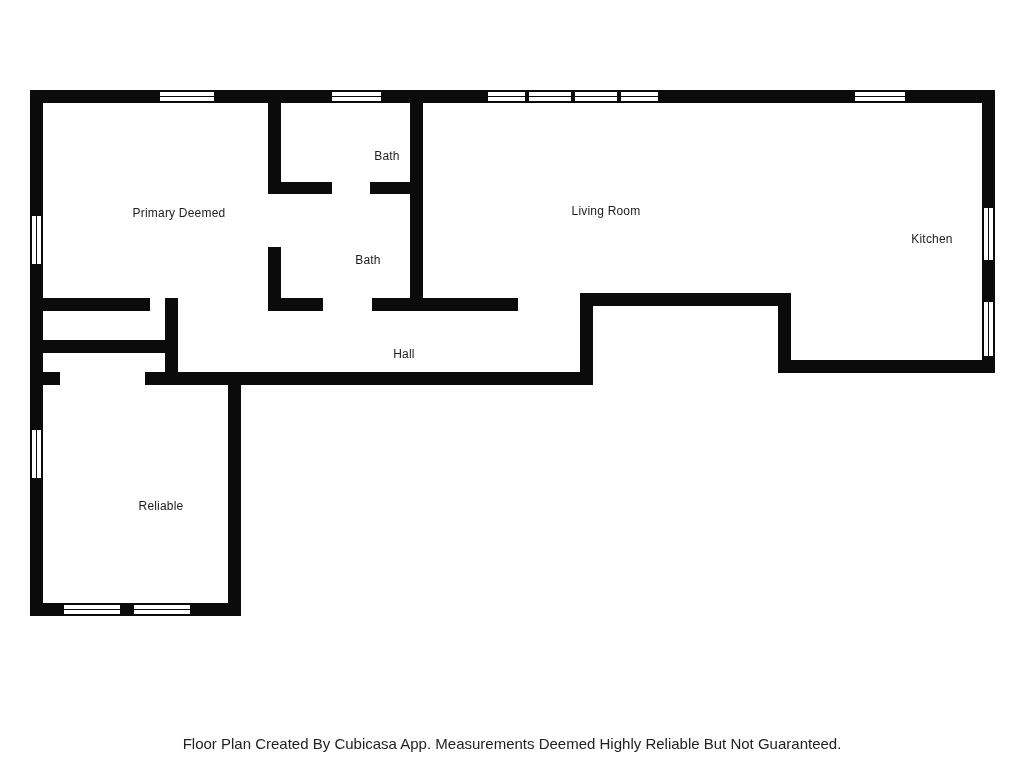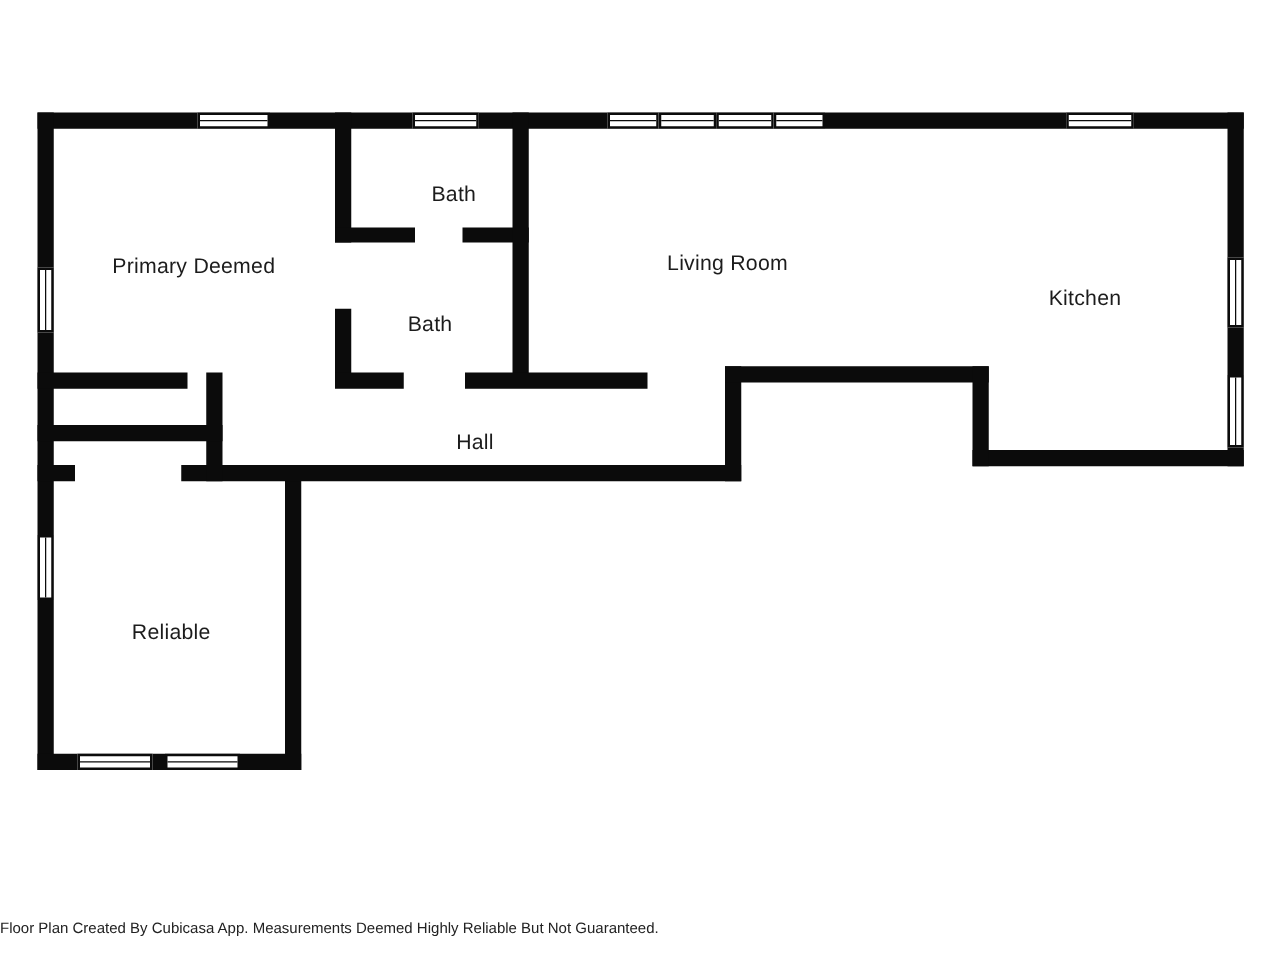--- a/index.html
+++ b/index.html
@@ -33,32 +33,33 @@
   }
   .win.h::after{
     left:0;right:0;top:50%;height:1.5px;margin-top:-0.75px;
   }
   .win.v::after{
     top:0;bottom:0;left:50%;width:1.5px;margin-left:-0.75px;
   }
   .room-label{
     position:absolute;
     transform:translate(-50%,-50%);
-    font-size:17px;
+    font-size:12px;
     color:var(--label);
     white-space:nowrap;
     z-index:5;
     letter-spacing:0.2px;
+    margin-left:24px;
   }
   .footer-note{
     position:absolute;
     left:0;right:0;
     top:735px;
-    text-align:left;
-    font-size:12px;
+    text-align:center;
+    font-size:15px;
     color:#222222;
     z-index:5;
   }
 </style>
 </head>
 <body>
 
 <div id="canvas">
 
   <div class="wall" style="left:30px;top:90px;width:965px;height:13px;"></div>
@@ -99,19 +100,19 @@
   <div class="win v" style="left:982px;top:206px;width:13px;height:56px;"></div>
   <div class="win v" style="left:982px;top:300px;width:13px;height:58px;"></div>
 
   <div class="win h" style="left:62px;top:603px;width:60px;height:13px;"></div>
   <div class="win h" style="left:132px;top:603px;width:60px;height:13px;"></div>
 
   <div class="room-label" style="left:155px;top:213px;">Primary Deemed</div>
   <div class="room-label" style="left:363px;top:156px;">Bath</div>
   <div class="room-label" style="left:344px;top:260px;">Bath</div>
   <div class="room-label" style="left:582px;top:211px;">Living Room</div>
-  <div class="room-label" style="left:868px;top:239px;">Kitchen</div>
+  <div class="room-label" style="left:908px;top:239px;">Kitchen</div>
   <div class="room-label" style="left:380px;top:354px;">Hall</div>
   <div class="room-label" style="left:137px;top:506px;">Reliable</div>
 
   <div class="footer-note">Floor Plan Created By Cubicasa App. Measurements Deemed Highly Reliable But Not Guaranteed.</div>
 
 </div>
 
 </body></html>

